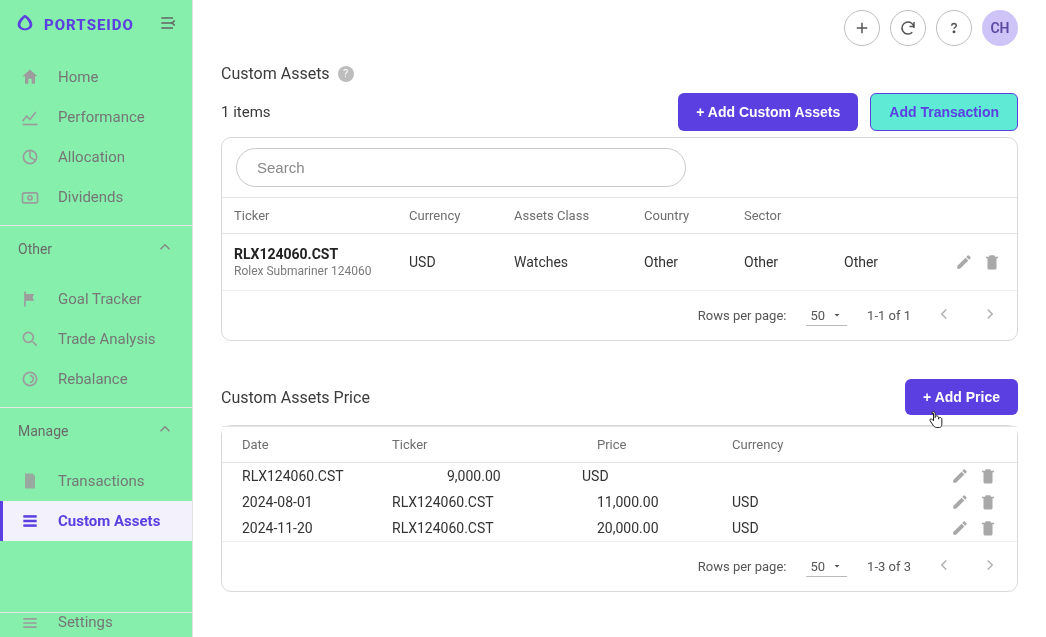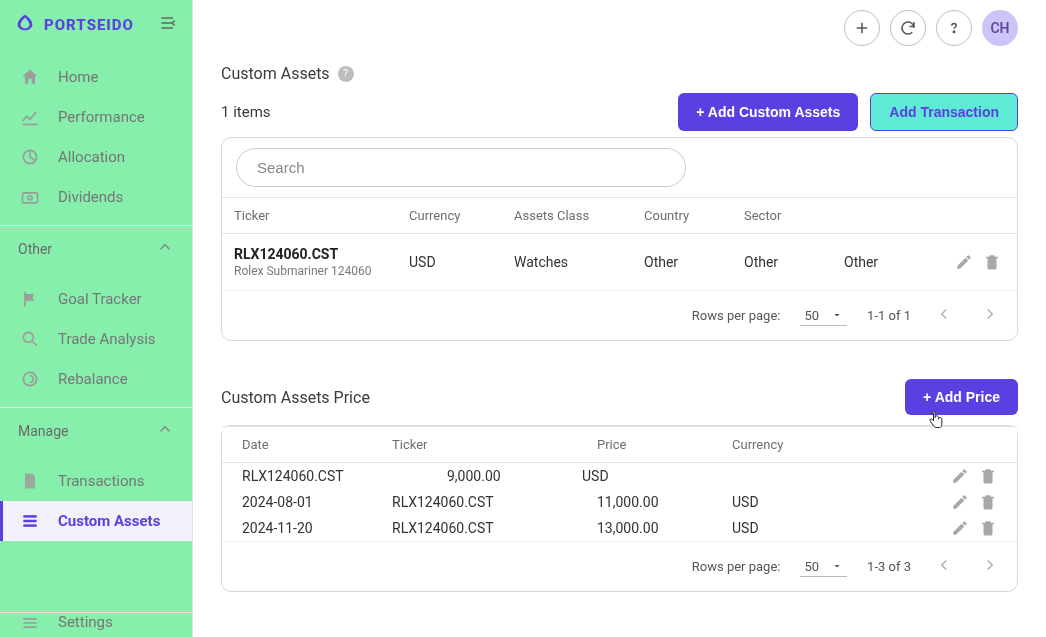--- a/index.html
+++ b/index.html
@@ -47,21 +47,21 @@
 .col-class { width: 130px; }
 .col-ctry { width: 100px; }
 .col-ind  { width: 100px; }
 .col-sect { width: 88px; }
 .col-act  { flex: 1; display: flex; justify-content: flex-end; gap: 10px; padding-right: 10px; }
 
 .ticker-main { font-weight: 700; color: #222; }
 .ticker-sub { font-size: 12px; color: #7a7a7a; margin-top: 2px; }
 
 .footer { display: flex; align-items: center; justify-content: flex-end; gap: 20px; padding: 10px 14px; font-size: 13px; color: #555; border-top: 1px solid #eee; }
-.rpp-sel { display: flex; align-items: center; gap: 12px; border-bottom: 1px solid #bbb; padding: 2px 4px; cursor: pointer; }
+.rpp-sel { display: flex; align-items: center; gap: 6px; border-bottom: 1px solid #bbb; padding: 2px 4px; cursor: pointer; }
 .arrow-btn { color: #b0b0b0; cursor: pointer; padding: 4px; }
 
 .price-card .thead, .price-card .tbody .tr { padding: 0 14px; }
 .pcol-date { width: 150px; }
 .pcol-tick { width: 205px; }
 .pcol-price{ width: 135px; }
 .pcol-curr { width: 125px; }
 .pcol-act  { flex: 1; display: flex; justify-content: flex-end; gap: 10px; padding-right: 6px; }
 
 .ico-btn { color: #a8a8a8; cursor: pointer; display:flex; align-items:center;}
@@ -345,21 +345,21 @@
                 <span class="ico-btn">
                   <svg width="18" height="18" viewBox="0 0 24 24" fill="currentColor">
                     <path d="M6 7h12v13a2 2 0 01-2 2H8a2 2 0 01-2-2V7zm3-4h6l1 2h4v2H4V5h4l1-2z"></path>
                   </svg>
                 </span>
               </div>
             </div>
             <div class="tr">
               <div class="td pcol-date">2024-11-20</div>
               <div class="td pcol-tick">RLX124060.CST</div>
-              <div class="td pcol-price">13,000.00</div>
+              <div class="td pcol-price">20,000.00</div>
               <div class="td pcol-curr">USD</div>
               <div class="td pcol-act">
                 <span class="ico-btn">
                   <svg width="18" height="18" viewBox="0 0 24 24" fill="currentColor">
                     <path d="M3 17.25V21h3.75L17.8 9.94l-3.75-3.75L3 17.25zM20.7 7.04a1 1 0 000-1.41l-2.34-2.34a1 1 0 00-1.41 0L15 5.24l3.75 3.75 1.95-1.95z"></path>
                   </svg>
                 </span>
                 <span class="ico-btn">
                   <svg width="18" height="18" viewBox="0 0 24 24" fill="currentColor">
                     <path d="M6 7h12v13a2 2 0 01-2 2H8a2 2 0 01-2-2V7zm3-4h6l1 2h4v2H4V5h4l1-2z"></path>

